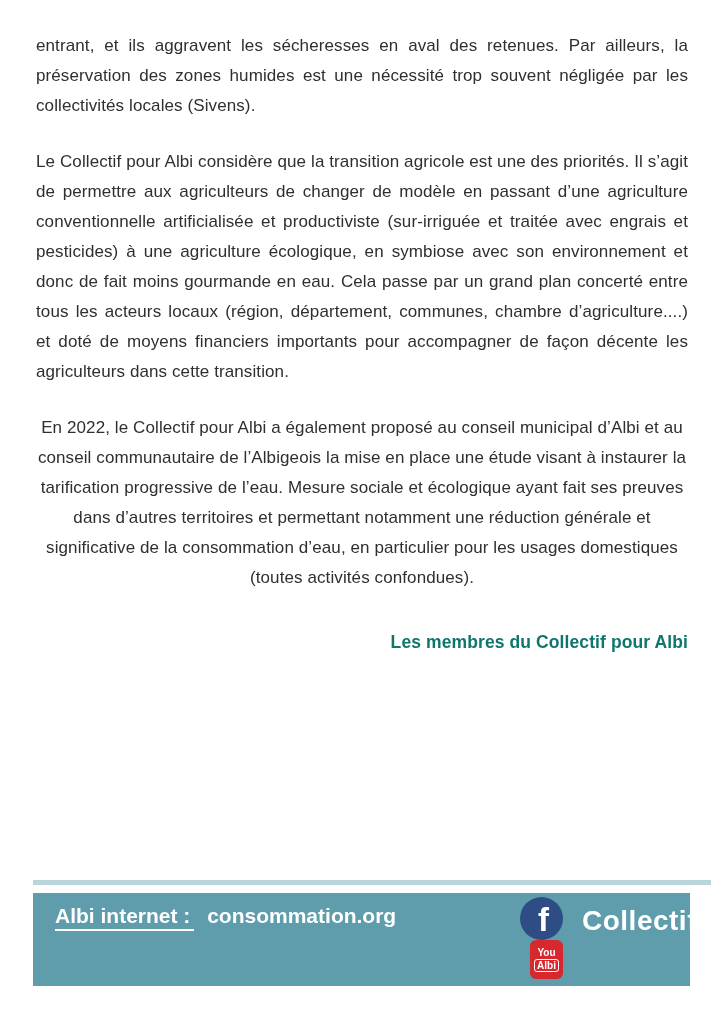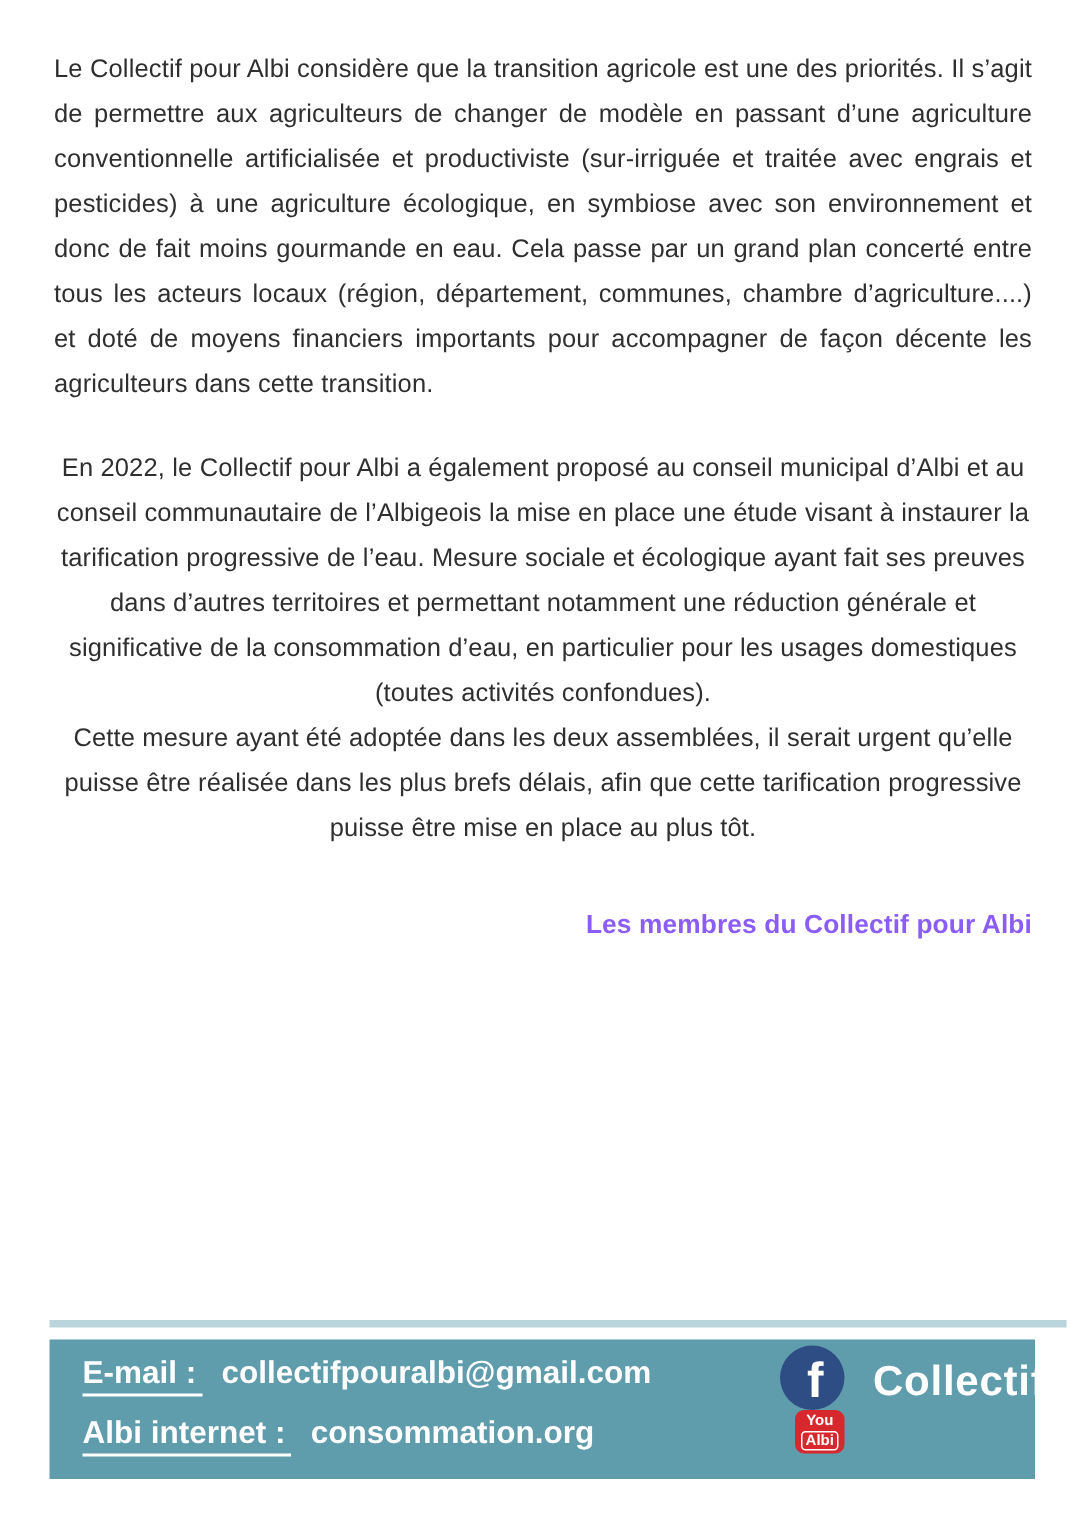--- a/index.html
+++ b/index.html
@@ -26,21 +26,21 @@
   }
   .para { margin: 0 0 26px 0; }
   .para.justify { text-align: justify; }
   .para.left { text-align: center; }
   .para.nogap { margin-bottom: 0; }
   .signature {
     margin: 34px 0 0 0;
     text-align: right;
     font-weight: bold;
     font-size: 17.5px;
-    color: #8b5cf6;
+    color: #0f766e;
   }
 
   
   .footer-strip {
     position: absolute;
     left: 33px;
     top: 880px;
     width: 678px;
     height: 5px;
     background: #b9d4db;
@@ -87,21 +87,21 @@
     font-size: 33px;
     line-height: 46px;
     font-weight: bold;
     color: #ffffff;
   }
   .yt-icon {
     position: absolute;
     left: 497px;
     top: 47px;
     width: 33px;
-    height: 29px;
+    height: 39px;
     background: #d7282d;
     border-radius: 6px;
     display: flex;
     flex-direction: column;
     align-items: center;
     justify-content: center;
     font-size: 10px;
     line-height: 11px;
     font-weight: bold;
     color: #ffffff;
@@ -122,34 +122,30 @@
     letter-spacing: 0.5px;
     white-space: nowrap;
   }
 </style>
 </head>
 <body>
 
 <div class="page">
 
   <div class="body-text">
+    <p class="para justify">entrant, et ils aggravent les sécheresses en aval des retenues. Par ailleurs, la préservation des zones humides est une nécessité trop souvent négligée par les collectivités locales (Sivens).</p>
     <p class="para justify">Le Collectif pour Albi considère que la transition agricole est une des priorités. Il s’agit de permettre aux agriculteurs de changer de modèle en passant d’une agriculture conventionnelle artificialisée et productiviste (sur-irriguée et traitée avec engrais et pesticides) à une agriculture écologique, en symbiose avec son environnement et donc de fait moins gourmande en eau. Cela passe par un grand plan concerté entre tous les acteurs locaux (région, département, communes, chambre d’agriculture....) et doté de moyens financiers importants pour accompagner de façon décente les agriculteurs dans cette transition.</p>
     <p class="para left nogap">En 2022, le Collectif pour Albi a également proposé au conseil municipal d’Albi et au conseil communautaire de l’Albigeois la mise en place une étude visant à instaurer la tarification progressive de l’eau. Mesure sociale et écologique ayant fait ses preuves dans d’autres territoires et permettant notamment une réduction générale et significative de la consommation d’eau, en particulier pour les usages domestiques (toutes activités confondues).</p>
-    <p class="para left">Cette mesure ayant été adoptée dans les deux assemblées, il serait urgent qu’elle puisse être réalisée dans les plus brefs délais, afin que cette tarification progressive puisse être mise en place au plus tôt.</p>
     <p class="signature">Les membres du Collectif pour Albi</p>
   </div>
 
   <div class="footer-strip"></div>
 
   <div class="footer-banner">
     <div class="contact">
-      <div class="contact-line">
-        <span class="contact-label">E-mail :</span>
-        <span class="contact-value">collectifpouralbi@gmail.com</span>
-      </div>
       <div class="contact-line">
         <span class="contact-label">Albi internet :</span>
         <span class="contact-value">consommation.org</span>
       </div>
     </div>
 
     <div class="fb-icon">
       <span>f</span>
     </div>
 

